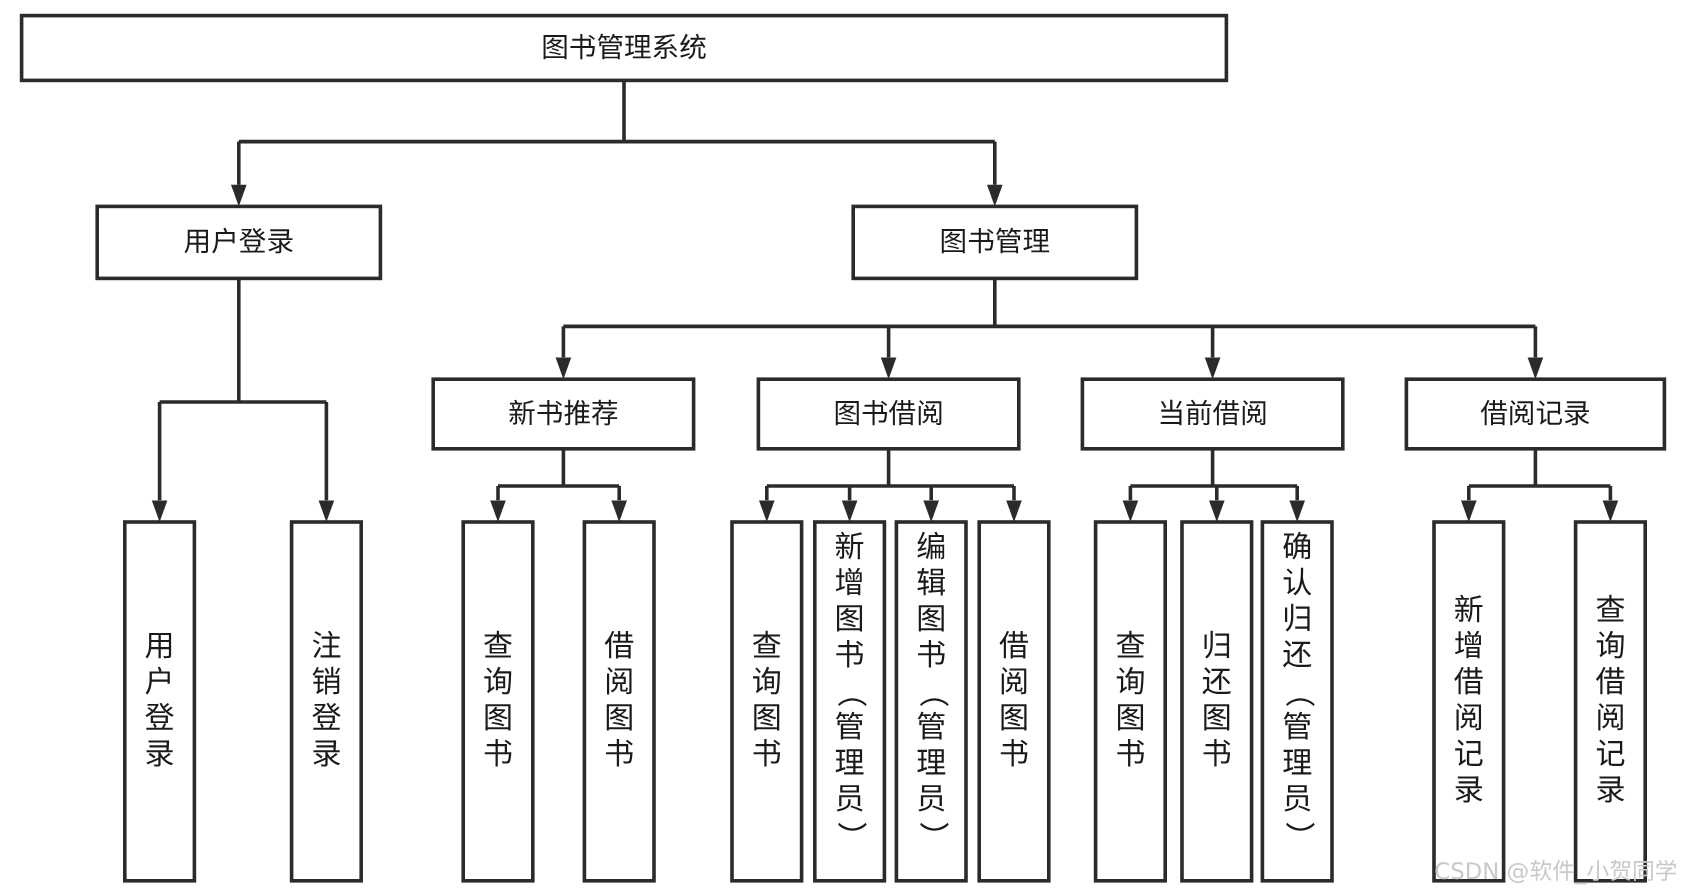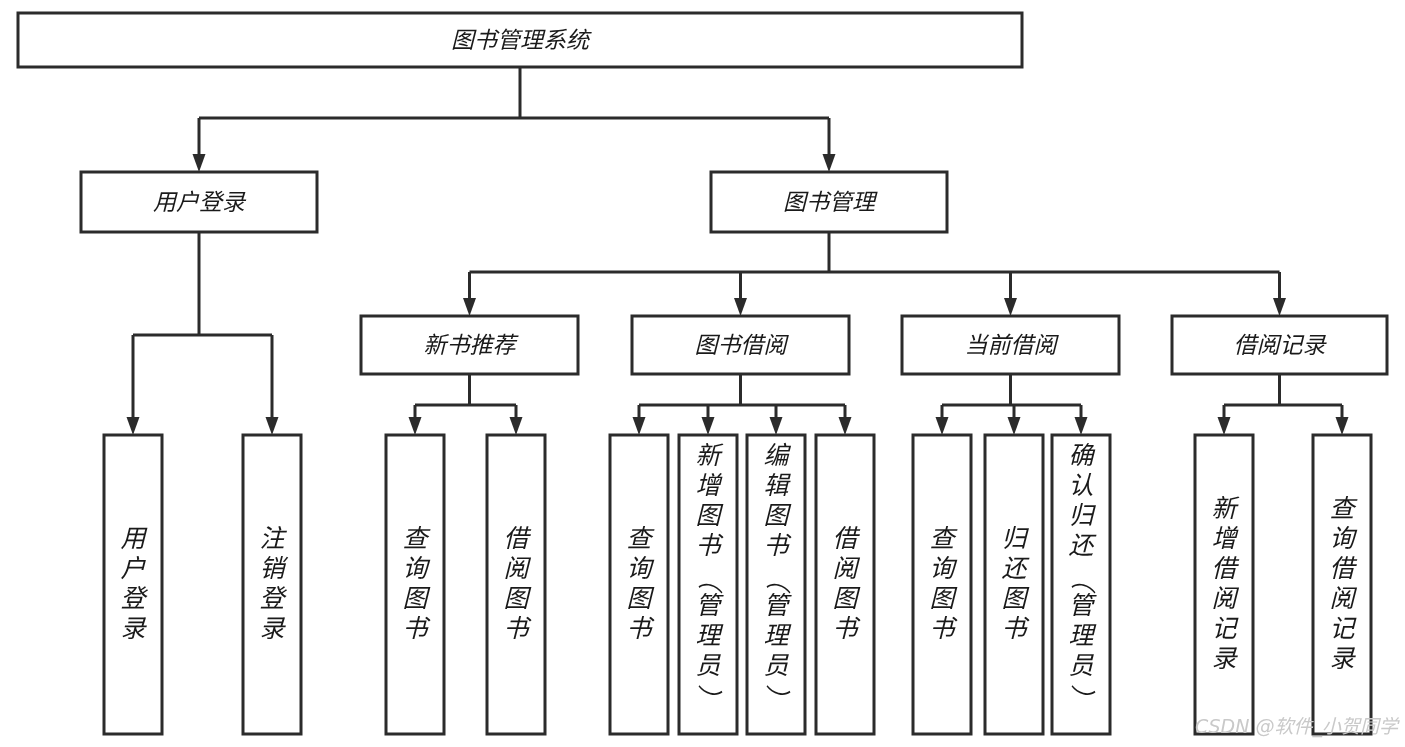--- a/index.html
+++ b/index.html
@@ -14,21 +14,20 @@
     position: relative;
     overflow: hidden;
     font-family: "DejaVu Sans", "Liberation Sans", sans-serif;
   }
   #diagram-root {
     position: absolute;
     left: 0;
     top: 0;
     width: 1405px;
     height: 636px;
-    font-style: italic;
   }
   svg.diagram-canvas {
     display: block;
     width: 1405px;
     height: 747px;
   }
   .node-box {
     fill: #ffffff;
     stroke: #2b2b2b;
     stroke-width: 3;

